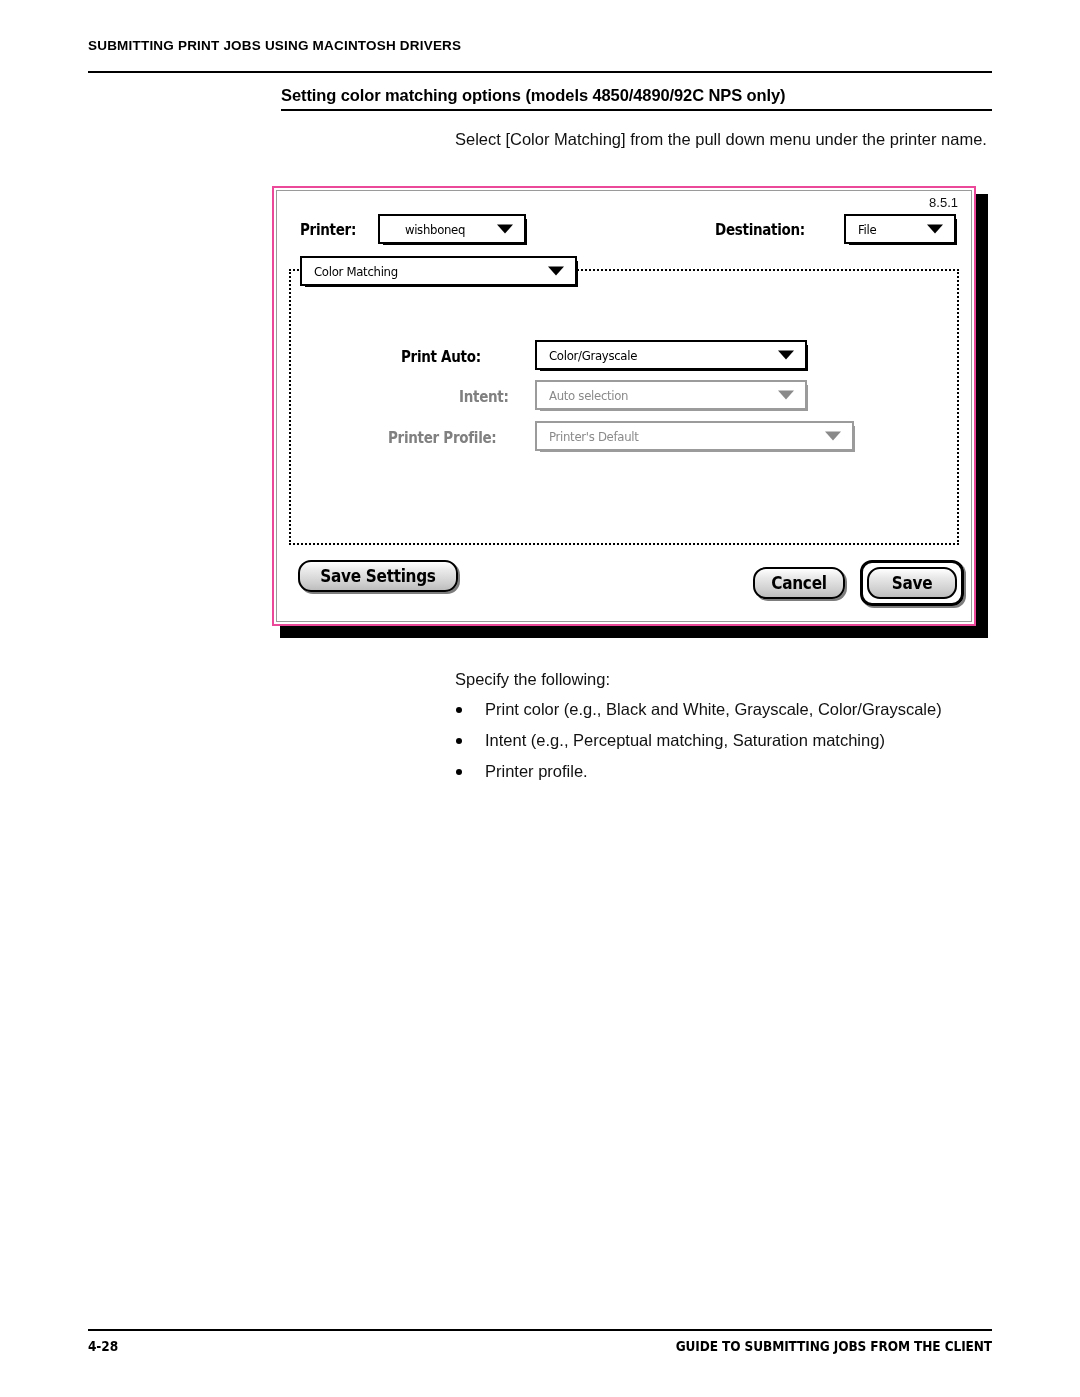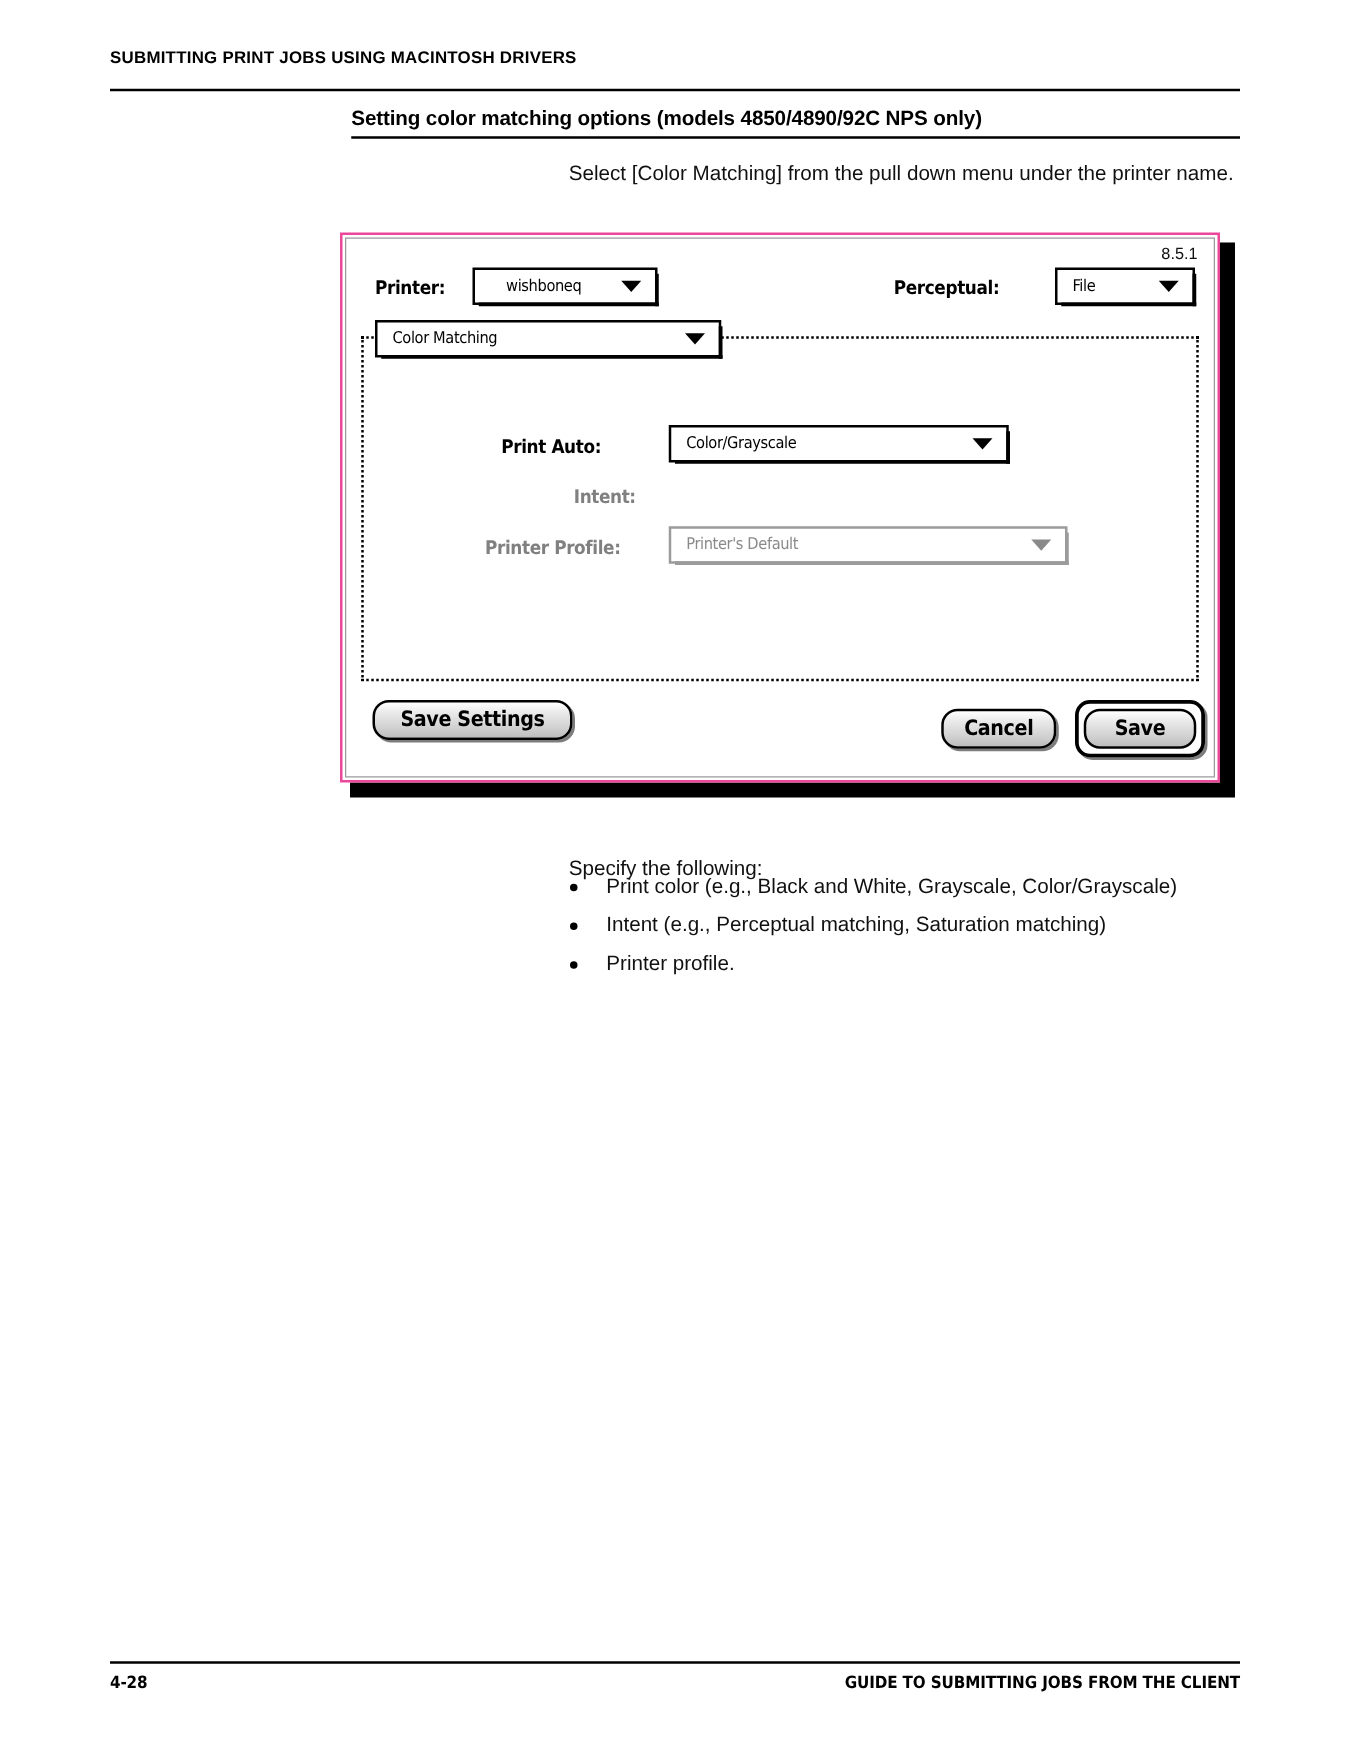--- a/index.html
+++ b/index.html
@@ -63,21 +63,21 @@
     line-height: 22px;
     color: #111;
   }
   #intro-para {
     left: 455px;
     top: 128px;
     width: 540px;
   }
   #specify-para {
     left: 455px;
-    top: 684px;
+    top: 668px;
     width: 540px;
   }
 
   
   #bullet-list {
     position: absolute;
     left: 455px;
     top: 694px;
     width: 545px;
     list-style: none;
@@ -311,38 +311,43 @@
     <div class="version-label">8.5.1</div>
 
     <div class="mac-label" style="position:absolute; left:26px; top:33px;">Printer:</div>
 
     <div class="popup center" style="left:104px; top:26px; width:148px;">
       <span class="shadow-right"></span>
       <span class="popup-text">wishboneq</span>
       <span class="tri"></span>
     </div>
 
-    <div class="mac-label" style="position:absolute; left:441px; top:33px;">Perceptual:</div>
+    <div class="mac-label" style="position:absolute; left:441px; top:33px;">Destination:</div>
 
     <div class="popup" style="left:570px; top:26px; width:112px;">
       <span class="shadow-right"></span>
       <span class="popup-text">File</span>
       <span class="tri"></span>
     </div>
 
     <div id="settings-pane">
 
       <div class="mac-label" style="position:absolute; left:110px; top:77px;">Print Auto:</div>
       <div class="popup" style="left:244px; top:69px; width:272px;">
         <span class="shadow-right"></span>
         <span class="popup-text">Color/Grayscale</span>
         <span class="tri"></span>
       </div>
 
       <div class="mac-label disabled" style="position:absolute; left:168px; top:117px;">Intent:</div>
+      <div class="popup disabled" style="left:244px; top:109px; width:272px;">
+        <span class="shadow-right"></span>
+        <span class="popup-text">Auto selection</span>
+        <span class="tri"></span>
+      </div>
 
       <div class="mac-label disabled" style="position:absolute; left:97px; top:158px;">Printer Profile:</div>
       <div class="popup disabled" style="left:244px; top:150px; width:319px;">
         <span class="shadow-right"></span>
         <span class="popup-text">Printer's Default</span>
         <span class="tri"></span>
       </div>
     </div>
 
     <div class="popup" style="left:26px; top:68px; width:277px;">

